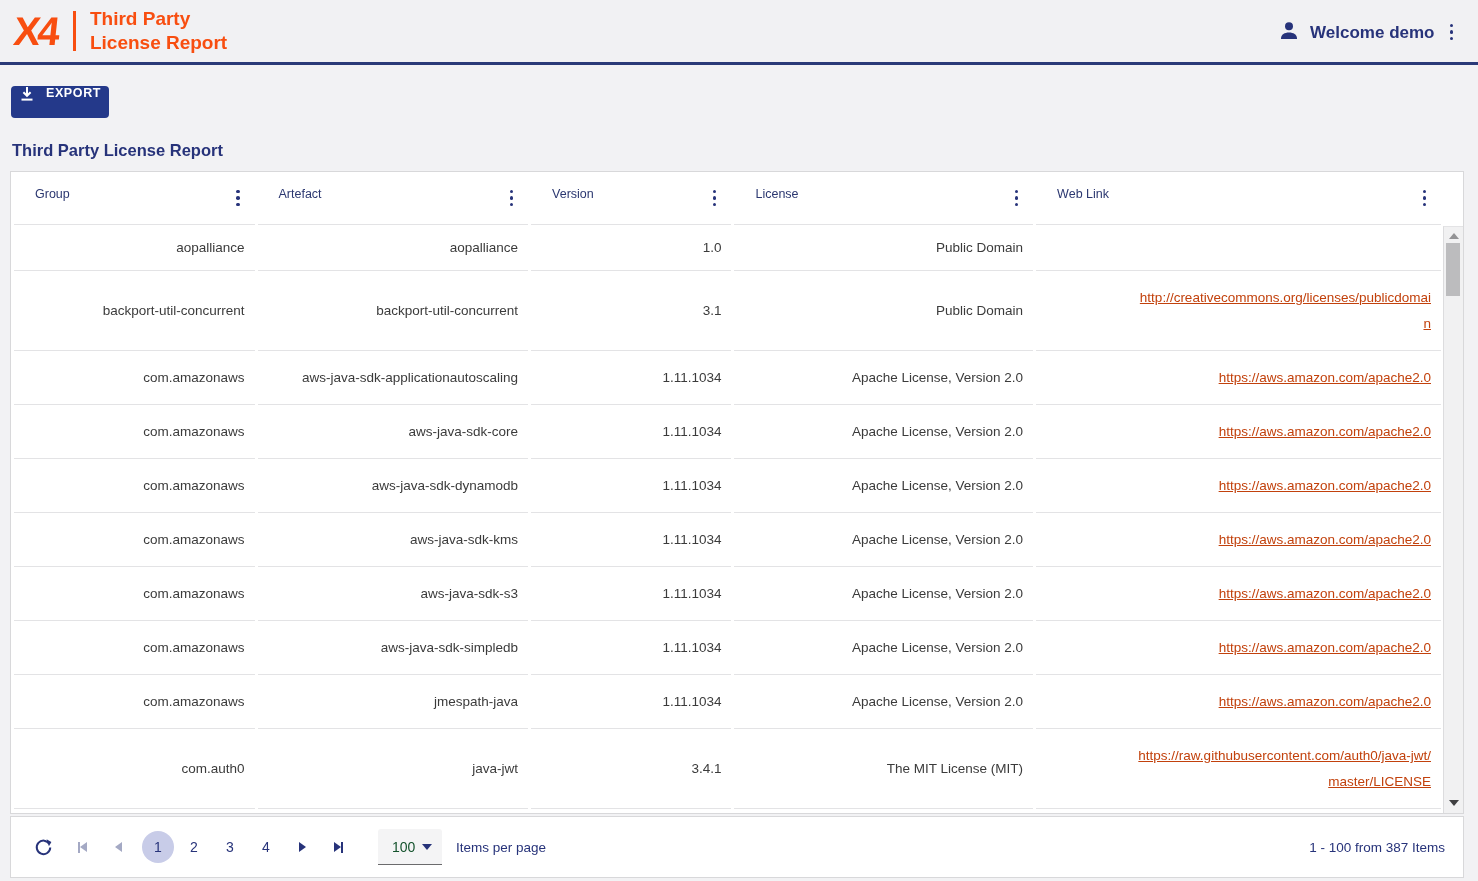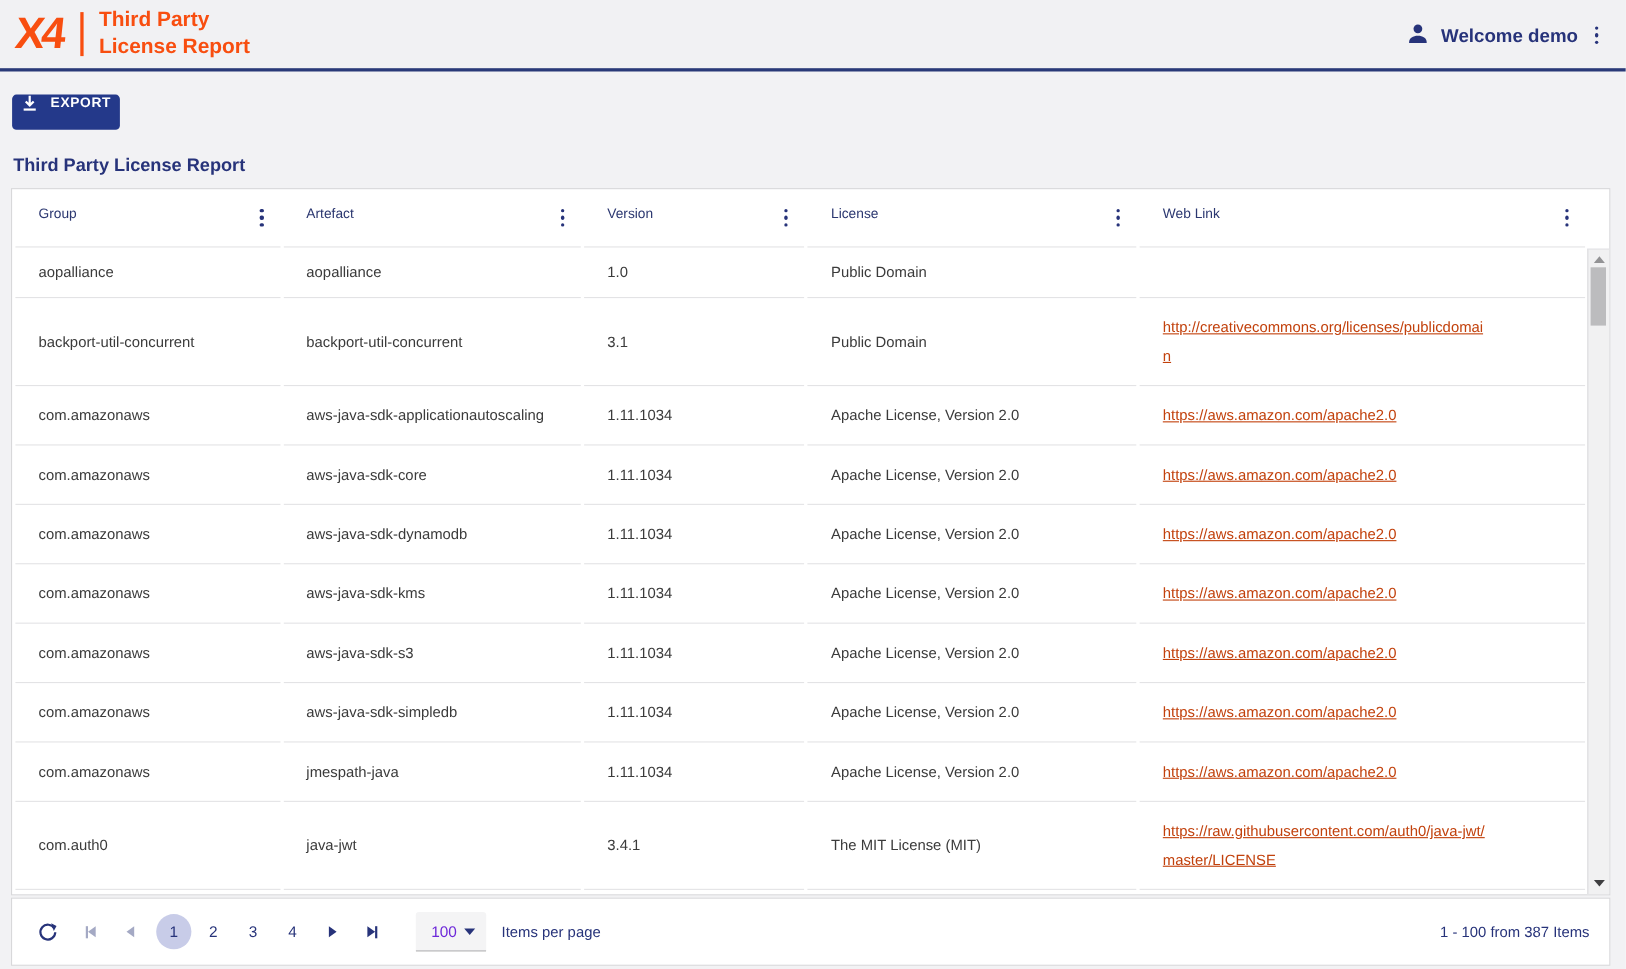--- a/index.html
+++ b/index.html
@@ -52,21 +52,21 @@
   col.c-version  { width:200px; }
   col.c-license  { width:298px; }
   col.c-weblink  { width:404px; }
   th, td { border-bottom:1px solid #e3e3e5; vertical-align:middle; }
   thead th { height:53px; padding:0; }
   .th-inner {
     display:flex; align-items:flex-start; justify-content:space-between;
     padding:0 12px 0 21px;
     color:#2b3770; font-size:12.5px; font-weight:400;
   }
-  td { font-size:13.5px; color:#3b3b3b; padding:14px 10px 13px 21px; line-height:18px; }
+  td { font-size:13.5px; color:#3b3b3b; padding:14px 10px 13px 21px; line-height:18px;text-align:right; }
   td.col-weblink a {
     color:#c2410c; text-decoration:underline; word-break:break-all;
     display:inline-block; max-width:296px; line-height:26px; cursor:pointer;
   }
 
   
   .vscroll {
     position:absolute; top:54px; right:0; bottom:0; width:20px;
     background:#f1f1f2; border-left:1px solid #dcdcde; border-top:1px solid #e3e3e5;
   }
@@ -95,21 +95,21 @@
   .page-btn {
     width:32px; height:32px; border-radius:50%;
     display:flex; align-items:center; justify-content:center;
     font-size:14px; color:#27337a; margin-right:4px; cursor:pointer;
   }
   .page-btn.active { background:#c8cce8; }
   .select-box {
     margin-left:16px; width:64px; height:36px;
     background:#f4f4f5; border-bottom:1px solid #6b6b6d; border-radius:3px 3px 0 0;
     display:flex; align-items:center; justify-content:space-between;
-    padding:0 10px 0 14px; font-size:14px; color:#6d28d9; cursor:pointer;
+    padding:0 10px 0 14px; font-size:14px; color:#14532d; cursor:pointer;
   }
   .caret-down { width:0;height:0;border-left:5px solid transparent;border-right:5px solid transparent;border-top:6px solid #27337a; }
   .items-label { margin-left:14px; font-size:13.5px; }
   .range-label { margin-left:auto; font-size:13.5px; }
 </style>
 </head>
 <body>
 
 <div class="topbar">
   <div class="logo-area">

